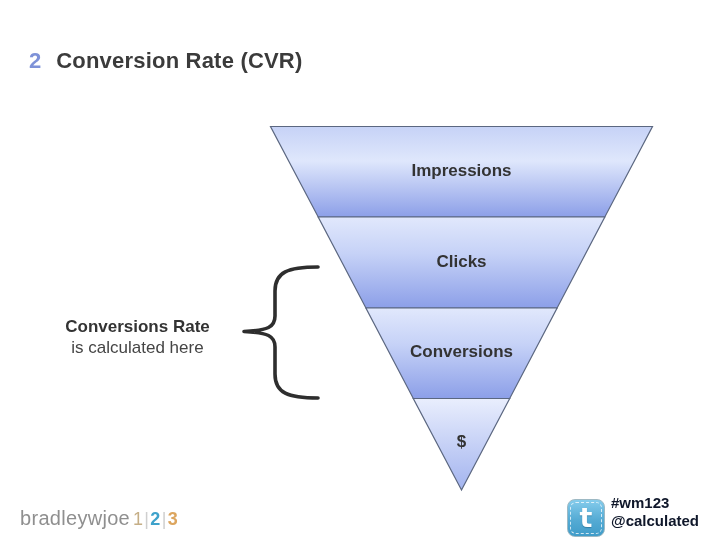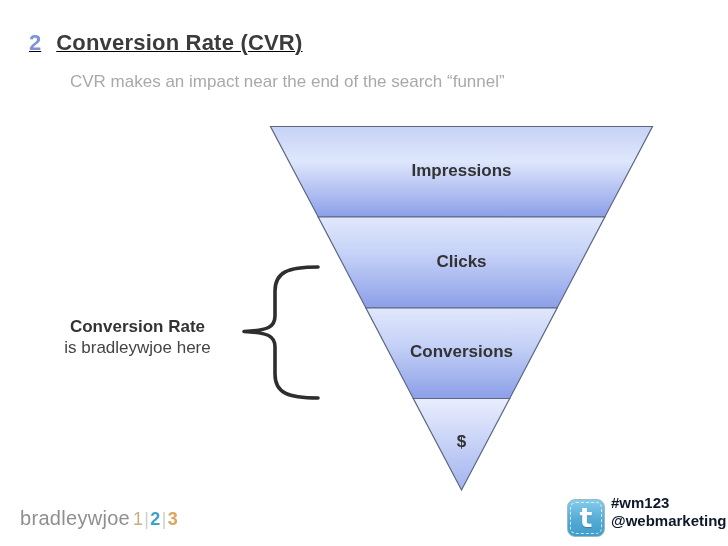--- a/index.html
+++ b/index.html
@@ -1,21 +1,21 @@
 <!DOCTYPE html>
 <html><head>
 <meta charset="utf-8">
 <style>
   html,body{margin:0;padding:0;background:#ffffff;}
   .slide{
     position:relative;width:728px;height:546px;background:#ffffff;overflow:hidden;
     font-family:"Liberation Sans", sans-serif;
   }
   
-  .header{position:absolute;left:29px;top:30px;white-space:nowrap;text-decoration:underline;}
+  .header{position:absolute;left:29px;top:48px;white-space:nowrap;}
   .header .num{font-size:22px;font-weight:bold;color:#7e92d8;margin-right:15px;}
   .header .title{font-size:22px;font-weight:bold;color:#3b3b3b;letter-spacing:0.2px;}
   .subtitle{position:absolute;left:70px;top:72px;font-size:17px;color:#a9a9a9;}
   
   .funnel-svg{position:absolute;left:0;top:0;width:728px;height:546px;}
   .seg-label{font-family:"Liberation Sans", sans-serif;font-size:17px;font-weight:bold;fill:#333333;}
   
   .annotation{position:absolute;left:30px;top:316px;width:215px;text-align:center;line-height:21px;}
   .annotation .l1{font-size:17px;font-weight:bold;color:#333333;}
   .annotation .l2{font-size:17px;color:#454545;}
@@ -44,21 +44,20 @@
   .tw-text{position:absolute;left:611px;top:494px;line-height:18px;font-size:15px;font-weight:bold;color:#0f172a;white-space:nowrap;}
 </style>
 </head>
 <body>
 
 <div class="slide">
 
   <div class="header">
     <span class="num">2</span><span class="title">Conversion Rate (CVR)</span>
   </div>
-  <div class="subtitle">CVR makes an impact near the end of the search “funnel”</div>
 
   <svg class="funnel-svg" viewBox="0 0 728 546" xmlns="http://www.w3.org/2000/svg">
     <defs>
       <linearGradient id="gradTopSeg" x1="0" y1="0" x2="0" y2="1">
         <stop offset="0" stop-color="#c6d2f6"></stop>
         <stop offset="0.38" stop-color="#dfe7fc"></stop>
         <stop offset="1" stop-color="#8c9fe8"></stop>
       </linearGradient>
       <linearGradient id="gradSeg" x1="0" y1="0" x2="0" y2="1">
         <stop offset="0" stop-color="#e1e8fc"></stop>
@@ -79,28 +78,28 @@
     <text class="seg-label" x="461.5" y="172" text-anchor="middle" dominant-baseline="middle">Impressions</text>
     <text class="seg-label" x="461.5" y="263" text-anchor="middle" dominant-baseline="middle">Clicks</text>
     <text class="seg-label" x="461.5" y="353" text-anchor="middle" dominant-baseline="middle">Conversions</text>
     <text class="seg-label" x="461.5" y="443" text-anchor="middle" dominant-baseline="middle">$</text>
 
     <path d="M 318 267 C 288 267 275 272 275 291 L 275 316 C 275 327 268 330.5 244 331.5
              C 268 332.5 275 336 275 347 L 275 374 C 275 393 288 398 318 398" fill="none" stroke="#2e2e2e" stroke-width="3.6" stroke-linecap="round" stroke-linejoin="round"></path>
   </svg>
 
   <div class="annotation">
-    <div class="l1">Conversion Rate</div>
-    <div class="l2">is bradleywjoe here</div>
+    <div class="l1">Conversions Rate</div>
+    <div class="l2">is calculated here</div>
   </div>
 
   <div class="logo"><span>bradleywjoe</span><span class="d1">1</span><span class="sep">|</span><span class="d2">2</span><span class="sep">|</span><span class="d3">3</span></div>
 
   <div class="tw-icon">
     <div class="stitch"></div>
     <div class="glyph">t</div>
   </div>
   <div class="tw-text">
     <div>#wm123</div>
-    <div>@webmarketing</div>
+    <div>@calculated</div>
   </div>
 
 </div>
 
 </body></html>

